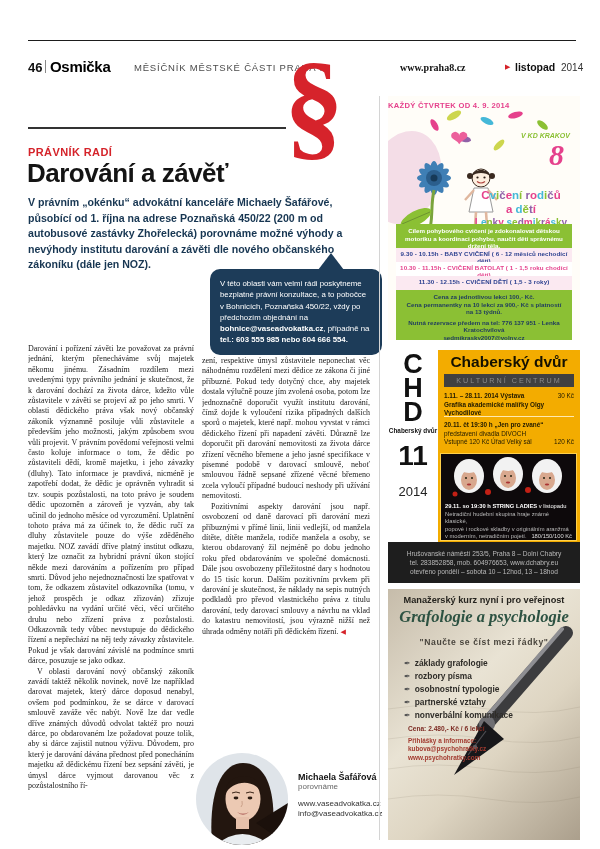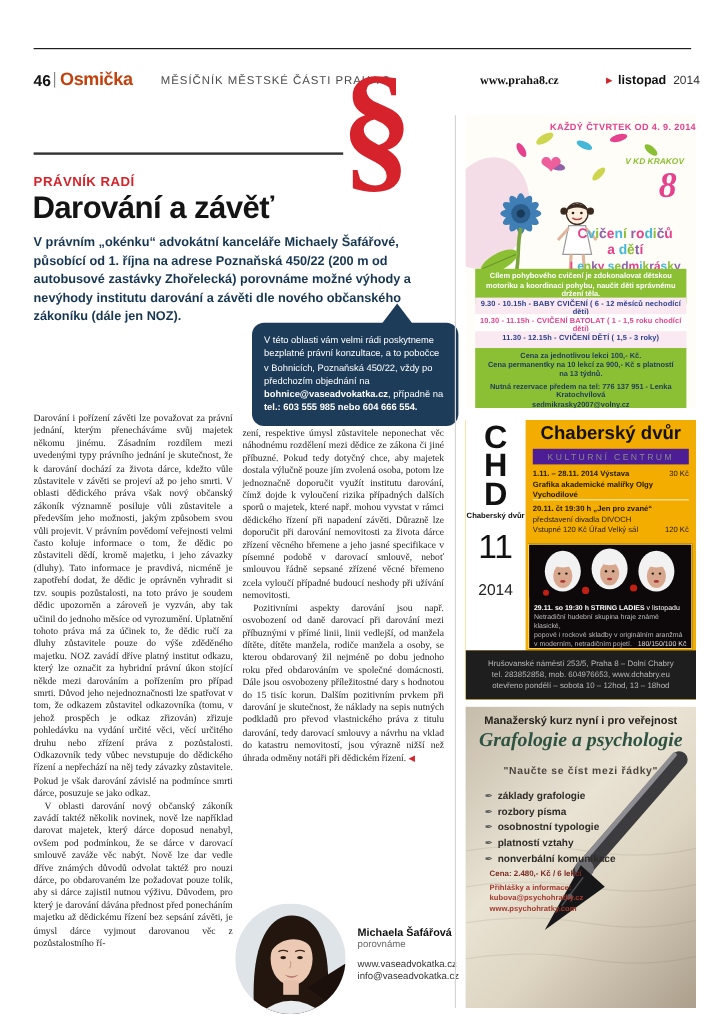--- a/index.html
+++ b/index.html
@@ -36,21 +36,21 @@
   .nib{font-family:"DejaVu Sans",sans-serif;font-size:8px;color:#555;}
 </style>
 </head>
 <body>
 
 <div class="page">
 
   <div class="abs" style="left:28px;top:19px;width:548px;height:18px;margin-top:39px;">
     <span class="abs" style="left:0;top:2px;font-size:13px;font-weight:bold;color:#111;">46</span>
     <span class="abs" style="left:17px;top:2px;width:1px;height:13px;background:#888;"></span>
-    <span class="abs" style="left:22px;top:0;font-size:15px;font-weight:bold;color:#c2410c;letter-spacing:-0.3px;">Osmička</span>
+    <span class="abs" style="left:22px;top:0;font-size:15px;font-weight:bold;color:#000000;letter-spacing:-0.3px;">Osmička</span>
     <span class="abs" style="left:106px;top:4px;font-size:9.5px;color:#4b4b4b;letter-spacing:0.8px;">MĚSÍČNÍK MĚSTSKÉ ČÁSTI PRAHA 8</span>
     <span class="abs" style="left:372px;top:4px;font-size:10px;font-weight:bold;color:#111;font-family:Liberation Serif, serif;">www.praha8.cz</span>
     <span class="abs" style="left:477px;top:5px;font-size:7px;color:#d5232a;font-family:'DejaVu Sans',sans-serif;">▶</span>
     <span class="abs" style="left:487px;top:3px;font-size:10.5px;font-weight:bold;color:#111;">listopad</span>
     <span class="abs" style="left:533px;top:4px;font-size:10px;color:#333;">2014</span>
   </div>
   <div class="abs rule" style="left:28px;top:40px;width:548px;"></div>
 
   <div class="abs serif" style="left:284px;top:46px;font-size:120px;font-weight:bold;color:#d6232b;line-height:118px;">§</div>
   <div class="abs" style="left:28px;top:127px;width:258px;height:1.5px;background:#333;"></div>
@@ -109,21 +109,21 @@
 
   <div class="abs ad1" style="left:388px;top:96px;width:192px;height:244px;">
     <div class="leaf" style="left:-18px;top:34px;width:70px;height:95px;background:#f4dde7;transform:rotate(18deg);"></div>
     <div class="leaf" style="left:58px;top:16px;width:16px;height:7px;background:#cdd64e;transform:rotate(-30deg);"></div>
     <div class="leaf" style="left:92px;top:22px;width:14px;height:6px;background:#45b8d8;transform:rotate(25deg);"></div>
     <div class="leaf" style="left:120px;top:16px;width:15px;height:6px;background:#e5418c;transform:rotate(-15deg);"></div>
     <div class="leaf" style="left:148px;top:26px;width:13px;height:6px;background:#8bc034;transform:rotate(40deg);"></div>
     <div class="leaf" style="left:70px;top:40px;width:13px;height:6px;background:#9061a8;transform:rotate(10deg);"></div>
     <div class="leaf" style="left:104px;top:46px;width:14px;height:6px;background:#cdd64e;transform:rotate(-45deg);"></div>
     <div class="leaf" style="left:40px;top:26px;width:13px;height:6px;background:#e5418c;transform:rotate(60deg);"></div>
-    <div class="abs" style="left:0;top:5px;width:100%;text-align:right;font-size:7.6px;font-weight:bold;color:#e5418c;letter-spacing:0.3px;">KAŽDÝ ČTVRTEK OD 4. 9. 2014</div>
+    <div class="abs" style="left:0;top:5px;width:100%;text-align:left;font-size:7.6px;font-weight:bold;color:#e5418c;letter-spacing:0.3px;">KAŽDÝ ČTVRTEK OD 4. 9. 2014</div>
     <div class="abs" style="right:10px;top:36px;font-size:7px;font-weight:bold;color:#8bc034;font-style:italic;">V KD KRAKOV</div>
     <div class="abs serif" style="right:16px;top:42px;font-size:30px;font-weight:bold;font-style:italic;color:#e5418c;">8</div>
     <svg class="abs" style="left:2px;top:46px;" width="92" height="96" viewBox="0 0 92 96">
       <g transform="translate(44,36)">
         <g fill="#3f7fb5">
           <ellipse rx="17" ry="5"></ellipse>
             <ellipse rx="17" ry="5" transform="rotate(30)"></ellipse>
             <ellipse rx="17" ry="5" transform="rotate(60)"></ellipse>
           <ellipse rx="17" ry="5" transform="rotate(90)"></ellipse>
             <ellipse rx="17" ry="5" transform="rotate(120)"></ellipse>
@@ -166,25 +166,25 @@
       <div>sedmikrasky2007@volny.cz</div>
     </div>
   </div>
 
   <div class="abs ad2" style="left:388px;top:350px;width:192px;height:233px;">
     <div class="abs strip" style="left:0;top:0;width:50px;height:192px;">
       <div class="chd-letter" style="margin-top:2px;">C</div>
       <div class="chd-letter">H</div>
       <div class="chd-letter">D</div>
       <div style="font-size:6.4px;font-weight:bold;text-align:center;margin-top:3px;color:#111;">Chaberský dvůr</div>
-      <div style="font-size:28px;font-weight:normal;text-align:center;margin-top:8px;color:#111;line-height:28px;">11</div>
+      <div style="font-size:28px;font-weight:bold;text-align:center;margin-top:8px;color:#111;line-height:28px;">11</div>
       <div style="font-size:13px;text-align:center;margin-top:14px;color:#222;">2014</div>
     </div>
     <div class="abs" style="left:50px;top:3px;width:142px;text-align:center;font-size:15.5px;font-weight:bold;color:#141100;">Chaberský dvůr</div>
-    <div class="abs" style="left:56px;top:24px;width:130px;background:#4c1d95;text-align:center;font-size:7.2px;color:#8a8a8a;letter-spacing:2px;padding:2px 0;">KULTURNÍ CENTRUM</div>
+    <div class="abs" style="left:56px;top:24px;width:130px;background:#404040;text-align:center;font-size:7.2px;color:#8a8a8a;letter-spacing:2px;padding:2px 0;">KULTURNÍ CENTRUM</div>
     <div class="abs evt" style="left:56px;top:42px;width:130px;">
       <div><b>1.11. – 28.11. 2014</b> <b>Výstava</b><span style="float:right;">30 Kč</span></div>
       <div><b>Grafika akademické malířky Olgy Vychodilové</b></div>
     </div>
     <div class="whiterule" style="left:56px;top:66px;width:130px;"></div>
     <div class="abs evt" style="left:56px;top:71px;width:130px;">
       <div><b>20.11. čt 19:30 h</b> <b>„Jen pro zvané“</b></div>
       <div>představení divadla DIVOCH</div>
       <div><span>Vstupné 120 Kč Úřad Velký sál</span><span style="float:right;">120 Kč</span></div>
     </div>
@@ -259,21 +259,21 @@
       <div class="bullet-row">
           <span class="nib">✒</span>
           <span>rozbory písma</span>
         </div>
       <div class="bullet-row">
           <span class="nib">✒</span>
           <span>osobnostní typologie</span>
         </div>
       <div class="bullet-row">
           <span class="nib">✒</span>
-          <span>platností vztahy</span>
+          <span>partnerské vztahy</span>
         </div>
       <div class="bullet-row">
           <span class="nib">✒</span>
           <span>nonverbální komunikace</span>
         </div>
     </div>
     <div class="abs" style="left:20px;top:136px;font-size:6.6px;font-weight:bold;color:#7c2a22;">Cena: 2.480,- Kč / 6 lekcí</div>
     <div class="abs" style="left:20px;top:148px;font-size:6.4px;line-height:8.4px;font-weight:bold;color:#a33b30;">
       <div>Přihlášky a informace:</div>
       <div>kubova@psychohratky.cz</div>

